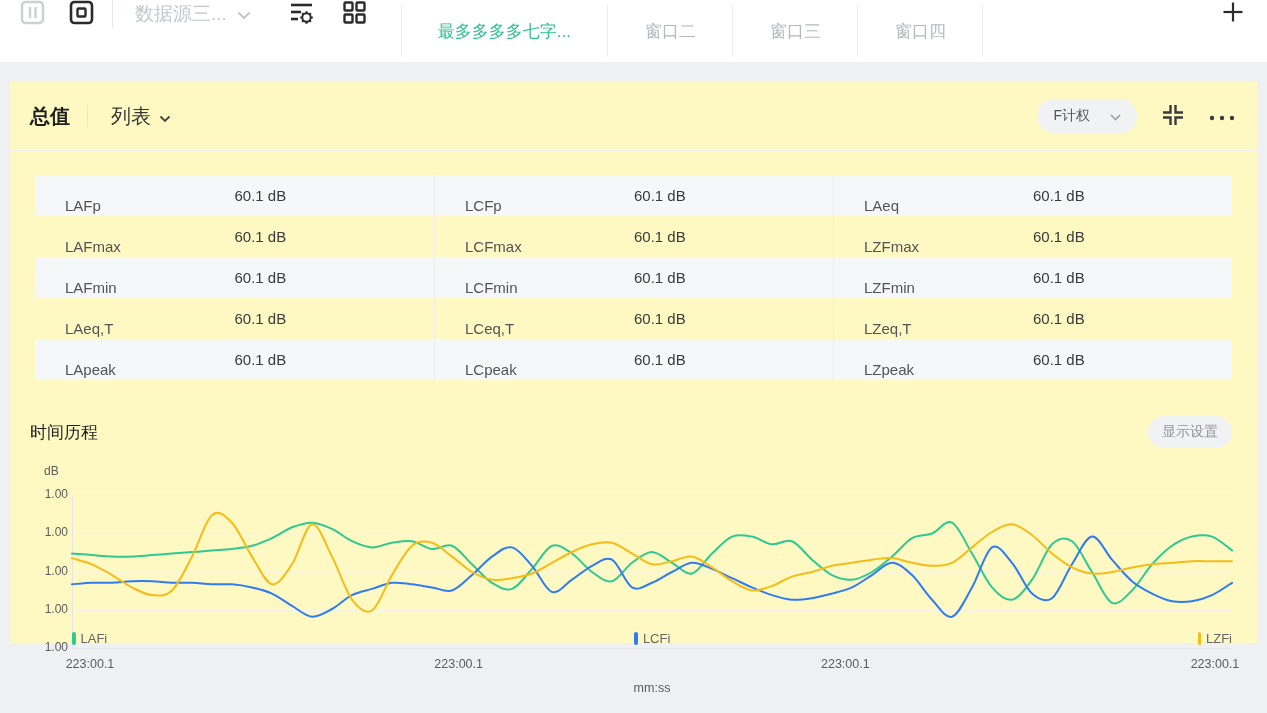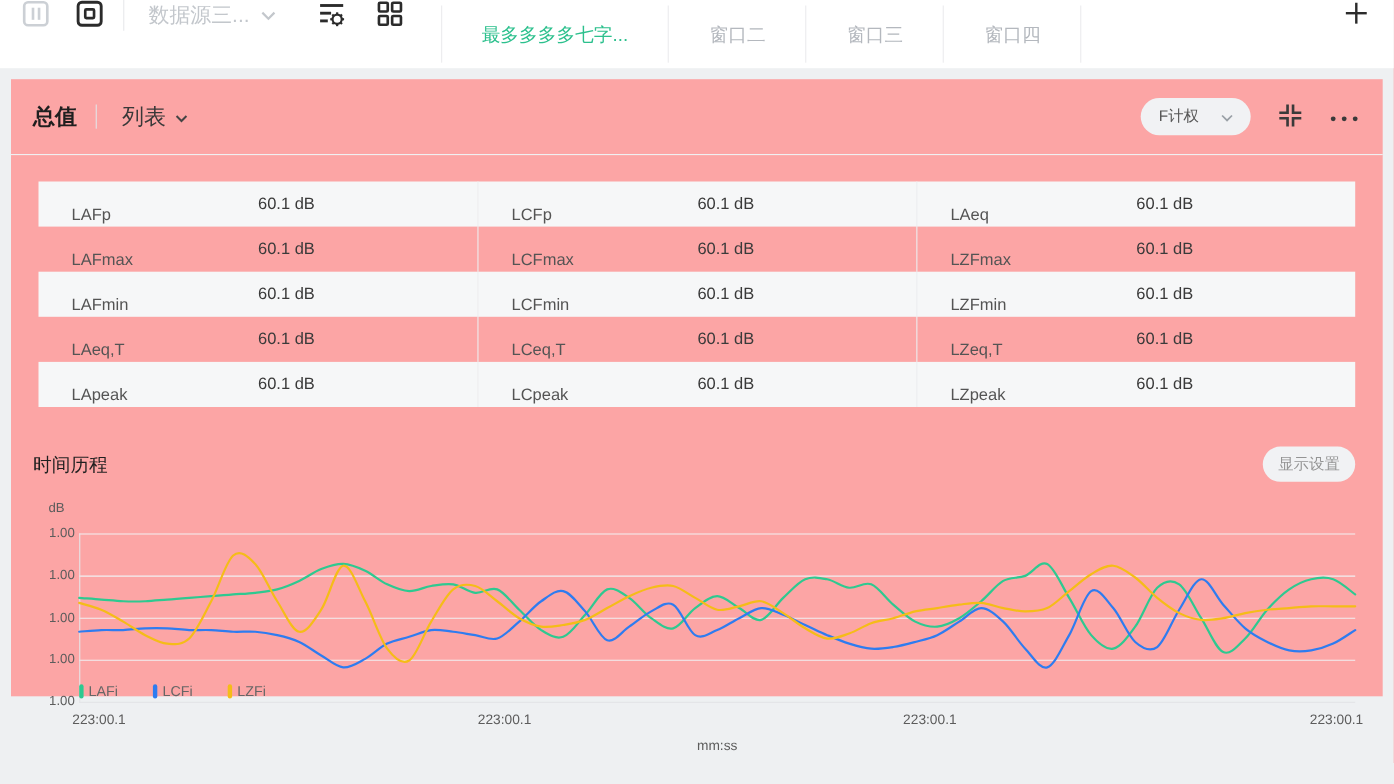--- a/index.html
+++ b/index.html
@@ -24,22 +24,22 @@
   .tab{position:relative;display:flex;align-items:center;justify-content:center;
     font-size:17px;color:#b4b8be;background:none;border:none;cursor:pointer;padding:0 37px;font-family:inherit;white-space:nowrap;}
   .tab::after{content:'';position:absolute;right:0;top:5px;bottom:5px;width:1px;background:#ececee;}
   .tab:first-child::before{content:'';position:absolute;left:0;top:5px;bottom:5px;width:1px;background:#ececee;}
   .tab.active{color:#2cc08d;}
   .tab.t1{min-width:196px;}
   .topbar .spacer{flex:1;}
   .add-btn{margin-right:22px;}
   
   .panel{
-    position:absolute;left:10px;top:72px;width:1247px;height:561px;
-    background:#fca5a5;
+    position:absolute;left:10px;top:82px;width:1247px;height:561px;
+    background:#fef9c3;
   }
   .panel-header{height:68px;display:flex;align-items:center;padding:0 22px 0 20px;border-bottom:1px solid #f0f0f2;}
   .panel-title{font-size:20px;font-weight:bold;color:#1f1f1f;}
   .ph-sep{width:1px;height:22px;background:#e3e4e8;margin:0 17px;}
   .view-select{display:flex;align-items:center;gap:8px;border:none;background:none;cursor:pointer;
     font-size:20px;color:#383838;font-family:inherit;}
   .pill{display:flex;align-items:center;gap:20px;border:none;cursor:pointer;font-family:inherit;
     background:#f1f2f4;border-radius:17px;height:34px;padding:0 16px;font-size:14px;color:#555;}
   .right-cluster{margin-left:auto;display:flex;align-items:center;gap:24px;}
   
@@ -53,21 +53,21 @@
   
   .history-header{margin:36px 25px 0 20px;display:flex;align-items:center;justify-content:space-between;}
   .section-title{font-size:17px;font-weight:normal;color:#1f1f1f;}
   .pill.settings{height:32px;padding:0 14px;color:#949494;border-radius:16px;}
   
   .chart-wrap{position:relative;margin:16px 25px 0 20px;height:235px;}
   .db-label{position:absolute;left:14px;top:0;font-size:12px;color:#5c5c5c;}
   .y-tick{position:absolute;left:0;width:38px;text-align:right;font-size:12px;color:#5c5c5c;}
   .plot{position:absolute;left:42px;right:0;top:31px;height:154px;}
   .plot svg{position:absolute;left:0;top:0;width:100%;height:100%;display:block;}
-  .legend{position:absolute;left:0;right:0;bottom:3px;display:flex;justify-content:flex-start;gap:32px;pointer-events:none;}
+  .legend{position:absolute;left:0;right:0;bottom:3px;display:flex;justify-content:space-between;gap:12px;pointer-events:none;}
   .legend-item{display:flex;align-items:center;gap:5px;font-size:13px;color:#666;}
   .legend-swatch{width:3.5px;height:13px;border-radius:2px;}
   .x-tick{position:absolute;top:193px;transform:translateX(-50%);font-size:12.5px;color:#5c5c5c;white-space:nowrap;}
   .x-title{position:absolute;left:42px;right:0;top:217px;text-align:center;font-size:12.5px;color:#5c5c5c;}
   svg{overflow:visible;}
 </style>
 </head>
 <body>
 
 <header class="topbar">

